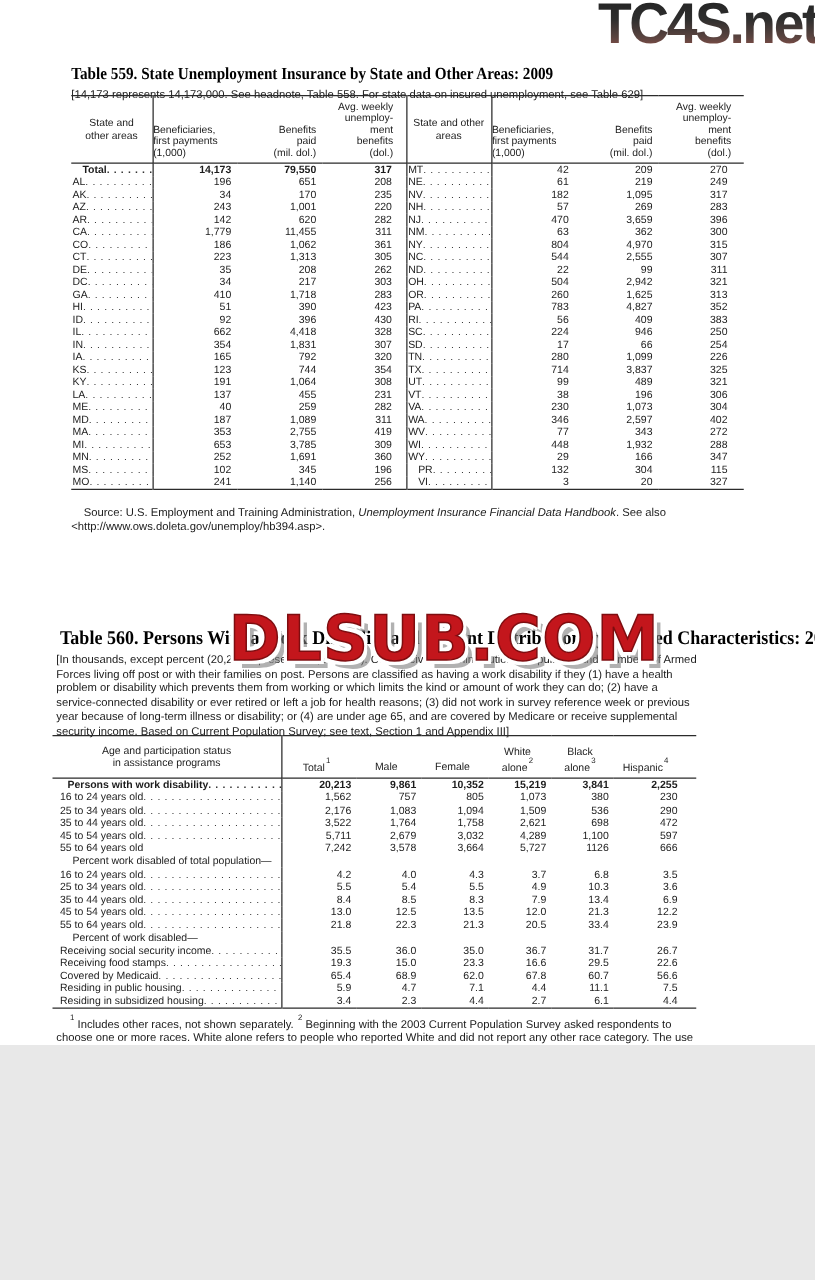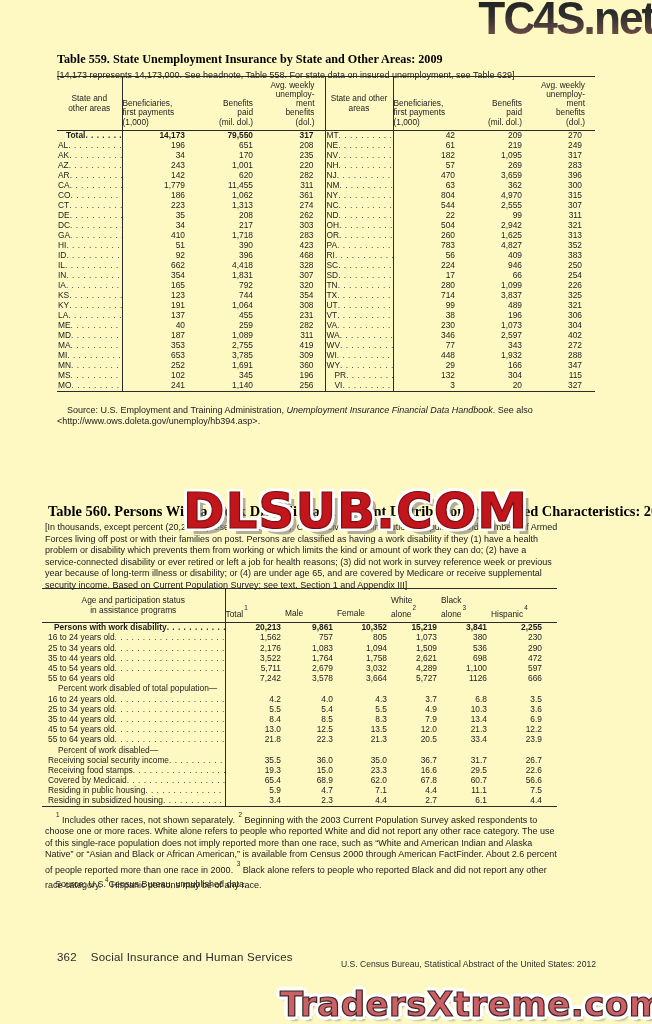--- a/index.html
+++ b/index.html
@@ -1,16 +1,16 @@
 <!DOCTYPE html>
 <html><head>
 <meta charset="utf-8">
 <style>
   html,body{margin:0;padding:0;background:#e8e8e8;}
-  .page{position:relative;width:652px;height:1024px;background:#fef9c3;overflow:hidden;
+  .page{position:relative;width:652px;height:836px;background:#ffffff;overflow:hidden;
         font-family:"Liberation Sans",sans-serif;color:#1c1c1c;}
   
   .t-title{position:absolute;font-family:"Liberation Serif",serif;font-weight:bold;color:#000;
            white-space:nowrap;transform-origin:left top;}
   #title559{left:57px;top:42px;font-size:13.5px;transform:scaleX(.9);}
   #title560{left:48px;top:492px;font-size:15.5px;transform:scaleX(.93);}
   .headnote{position:absolute;font-size:9px;line-height:11.6px;color:#202020;}
   #headnote559{left:57px;top:61px;width:540px;}
   #headnote560{left:45px;top:513px;width:514px;}
   .source{position:absolute;font-size:9px;line-height:11px;color:#202020;}
@@ -39,21 +39,21 @@
   #t559 td{height:10px;font-size:8.4px;line-height:9.5px;vertical-align:middle;}
   #t559 td.stub{padding-left:1px;}
   #t559 .bdrR{border-right:1px solid #2b2b2b;}
   #t559 td.num{padding-right:5px;}
   #t559 td.v3{padding-right:11px;}
   #t559 td.v3r{padding-right:13px;}
   
   #t560{position:absolute;left:42px;top:588px;width:515px;
         border-top:1.8px solid #2b2b2b;border-bottom:1.1px solid #2b2b2b;}
   #t560 th{font-size:8.4px;font-weight:normal;line-height:9.6px;border-bottom:1.3px solid #2b2b2b;
-           height:30px;vertical-align:bottom;padding-bottom:3px;text-align:left;padding-right:4px;}
+           height:30px;vertical-align:bottom;padding-bottom:3px;text-align:center;padding-right:4px;}
   #t560 th .hl{white-space:pre-line;}
   #t560 th.sh{vertical-align:middle;text-align:center;padding:0;white-space:pre-line;}
   #t560 th.last{padding-right:15px;}
   #t560 td{height:10.2px;font-size:8.4px;line-height:9.6px;vertical-align:middle;}
   #t560 td.stub2{padding-left:4px;}
   #t560 .bdrR{border-right:1px solid #2b2b2b;}
   #t560 td.num{padding-right:4px;}
   #t560 td.last{padding-right:15px;}
   
   #fn560{position:absolute;left:45px;top:802px;width:516px;font-size:9px;line-height:11.4px;
@@ -276,21 +276,21 @@
         </tr>
         <tr>
           <td class="stub bdrR stubcell">
             <div class="stubwrap">
               <span class="lbl">CT</span>
               <span class="dots"></span>
             </div>
           </td>
           <td class="num">223</td>
           <td class="num">1,313</td>
-          <td class="num v3 bdrR">274</td>
+          <td class="num v3 bdrR">305</td>
           <td class="stub bdrR stubcell">
             <div class="stubwrap">
               <span class="lbl">NC</span>
               <span class="dots"></span>
             </div>
           </td>
           <td class="num">544</td>
           <td class="num">2,555</td>
           <td class="num v3r">307</td>
         </tr>
@@ -376,21 +376,21 @@
         </tr>
         <tr>
           <td class="stub bdrR stubcell">
             <div class="stubwrap">
               <span class="lbl">ID</span>
               <span class="dots"></span>
             </div>
           </td>
           <td class="num">92</td>
           <td class="num">396</td>
-          <td class="num v3 bdrR">468</td>
+          <td class="num v3 bdrR">430</td>
           <td class="stub bdrR stubcell">
             <div class="stubwrap">
               <span class="lbl">RI</span>
               <span class="dots"></span>
             </div>
           </td>
           <td class="num">56</td>
           <td class="num">409</td>
           <td class="num v3r">383</td>
         </tr>

